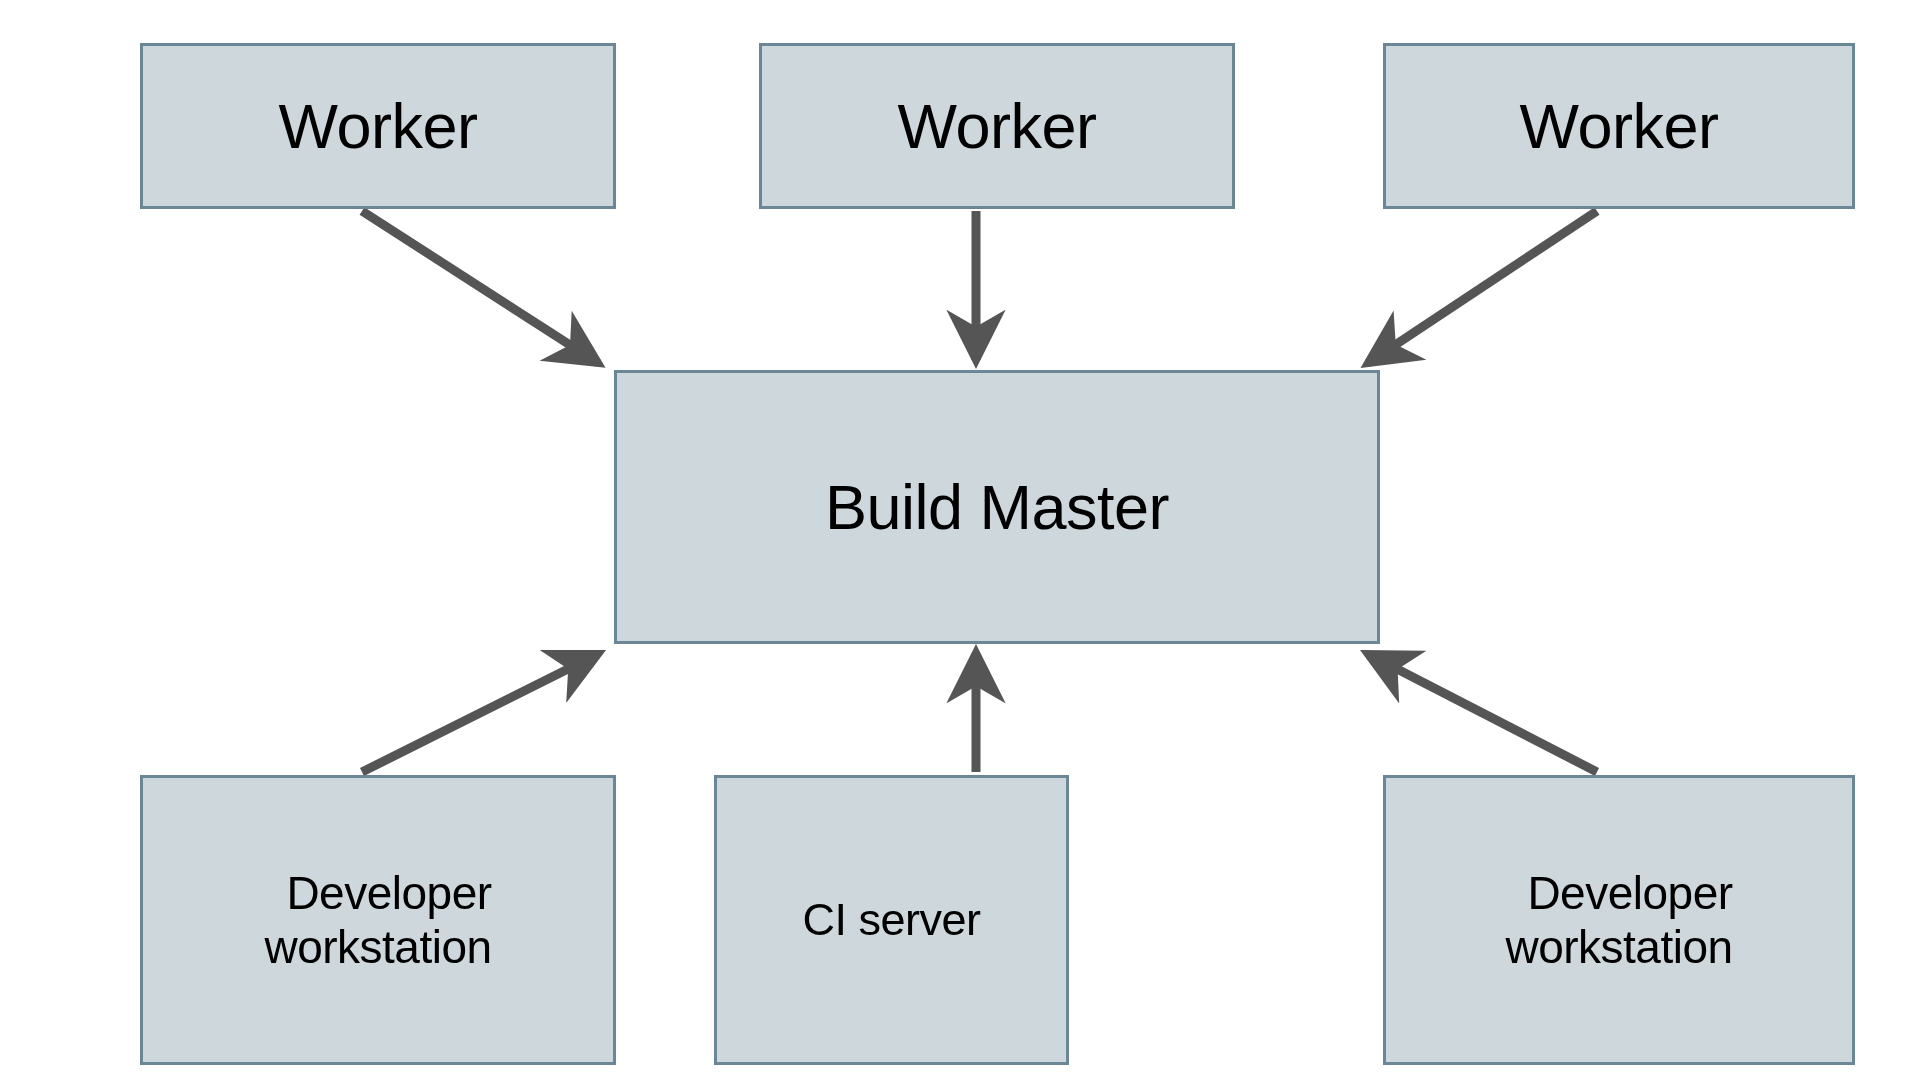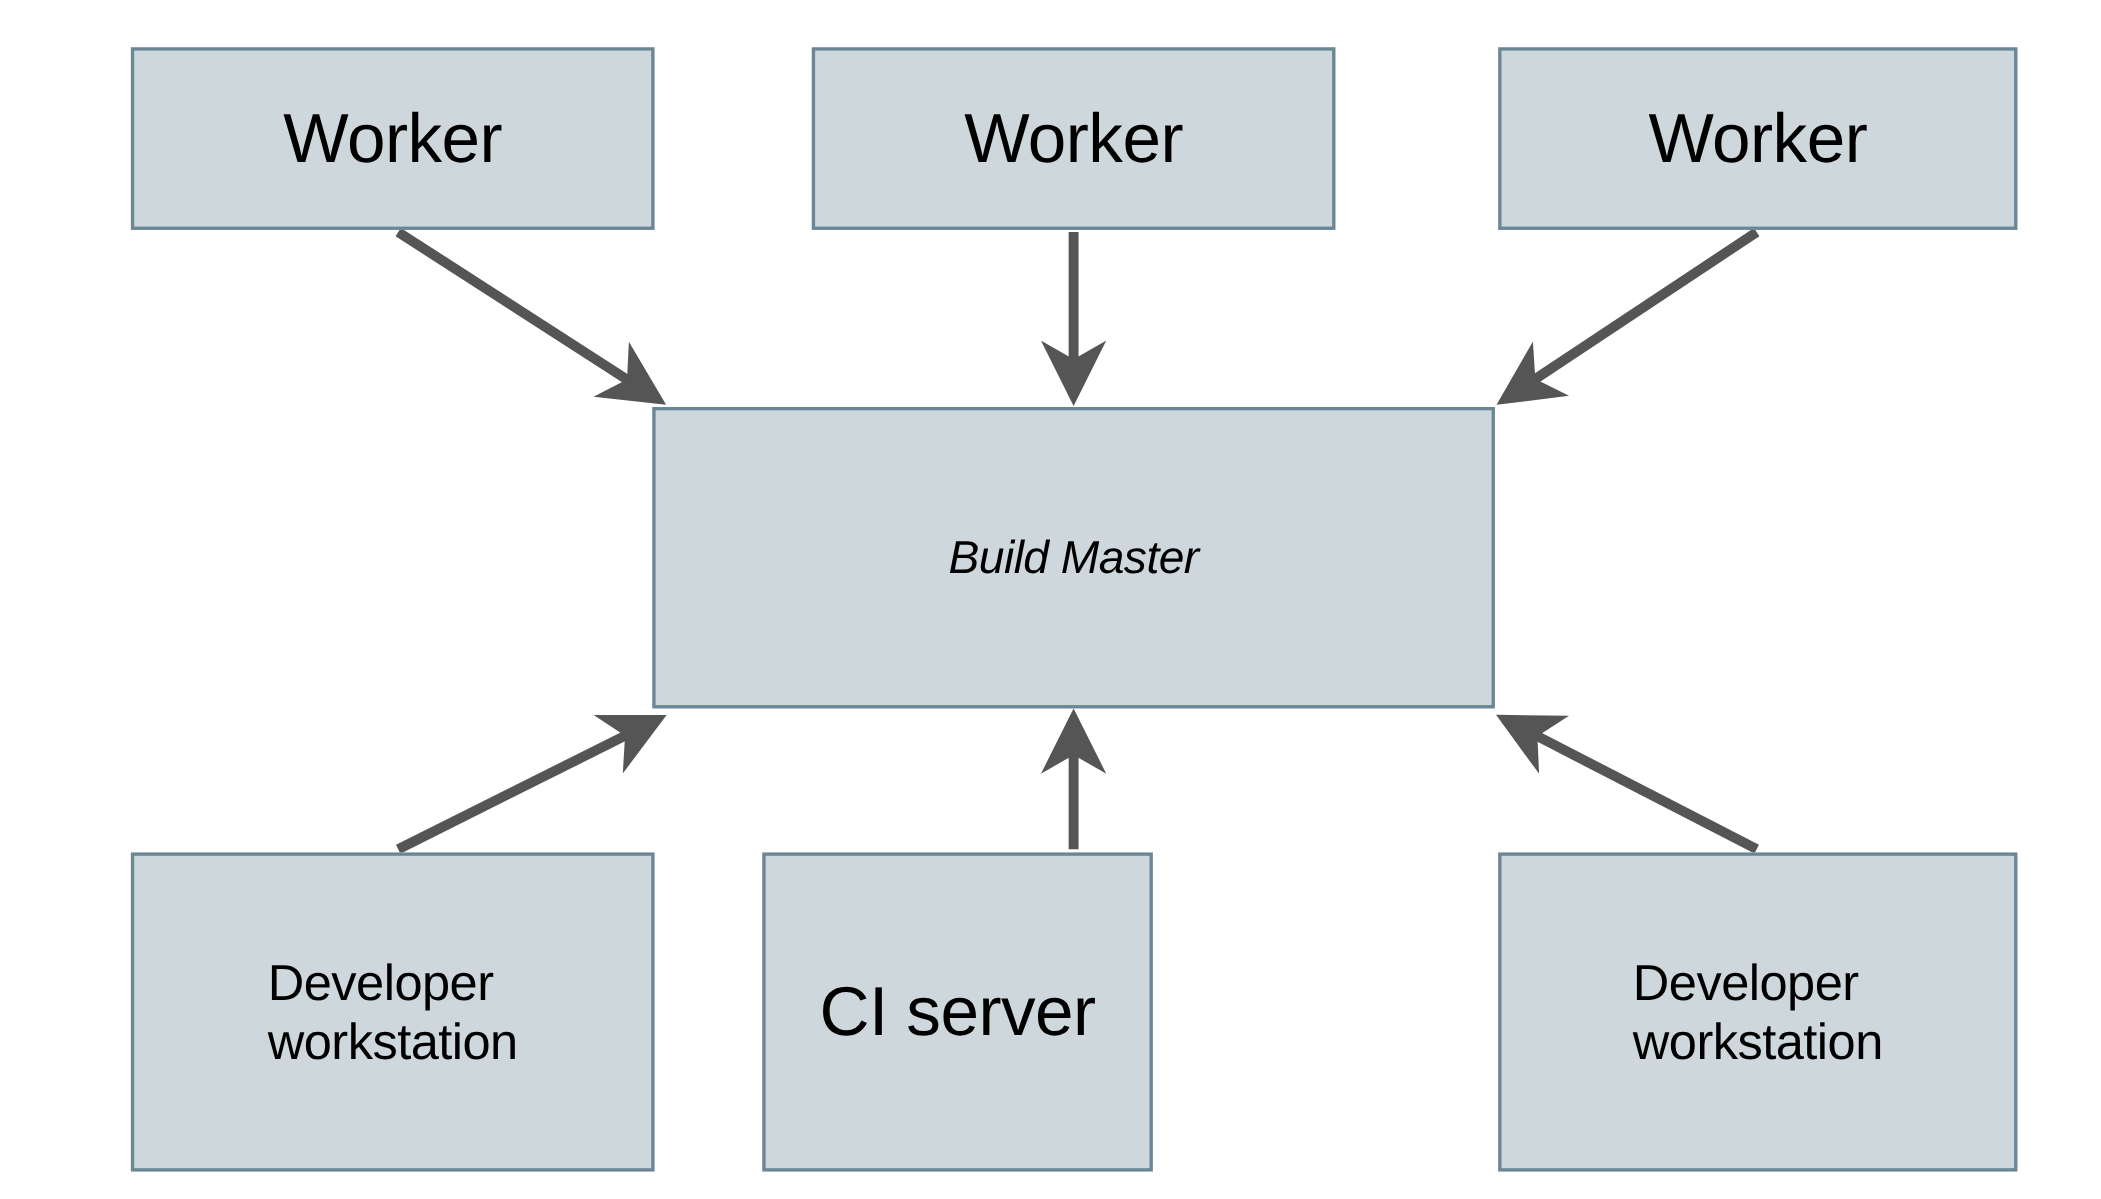--- a/index.html
+++ b/index.html
@@ -27,49 +27,50 @@
     pointer-events: none;
   }
   .node {
     position: absolute;
     box-sizing: border-box;
     background: #ced8dc;
     border: 3px solid #6b8795;
     display: flex;
     align-items: center;
     justify-content: center;
-    text-align: left;
+    text-align: right;
+    margin-left: 21px;
   }
   .node-label {
     color: #000000;
     font-family: "Liberation Sans", sans-serif;
     font-weight: 400;
     line-height: 1.18;
     white-space: pre-line;
     letter-spacing: -0.5px;
   }
   
   #node-worker-1 { left: 119px; top: 43px;  width: 476px; height: 166px; }
   #node-worker-2 { left: 738px; top: 43px;  width: 476px; height: 166px; }
   #node-worker-3 { left: 1362px; top: 43px; width: 472px; height: 166px; }
   #node-worker-1 .node-label,
   #node-worker-2 .node-label,
   #node-worker-3 .node-label { font-size: 63px; }
 
   
   #node-build-master { left: 593px; top: 370px; width: 766px; height: 274px; }
-  #node-build-master .node-label { font-size: 42px; font-style: italic; }
+  #node-build-master .node-label { font-size: 63px; }
 
   
   #node-dev-ws-1 { left: 119px; top: 775px; width: 476px; height: 290px; }
   #node-ci-server { left: 693px; top: 775px; width: 355px; height: 290px; }
   #node-dev-ws-2 { left: 1362px; top: 775px; width: 472px; height: 290px; }
   #node-dev-ws-1 .node-label,
   #node-dev-ws-2 .node-label { font-size: 46px; }
-  #node-ci-server .node-label { font-size: 63px; }
+  #node-ci-server .node-label { font-size: 45px; }
 </style>
 </head>
 <body>
 
 <div id="canvas">
 
   <svg class="edge-layer" viewBox="0 0 1910 1090" xmlns="http://www.w3.org/2000/svg">
     <defs>
       <marker id="arrowhead" markerWidth="7" markerHeight="7" refX="5.6" refY="3.5" orient="auto" markerUnits="strokeWidth">
         <path d="M0,0.2 L6.6,3.5 L0,6.8 L1.9,3.5 Z" fill="#555555"></path>

